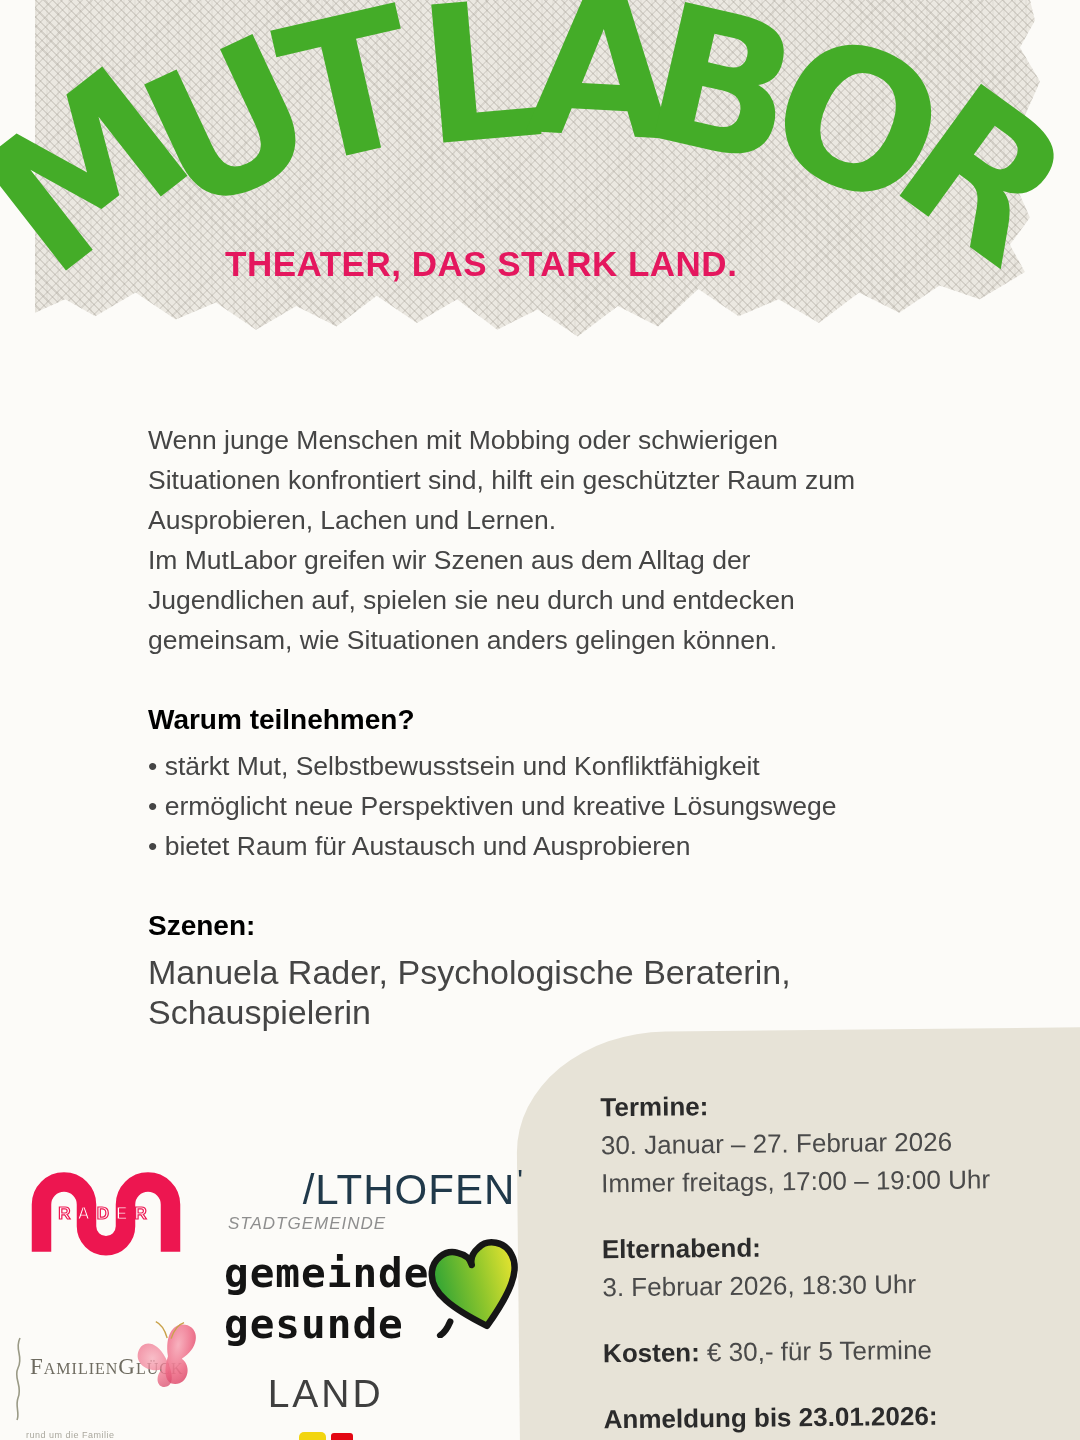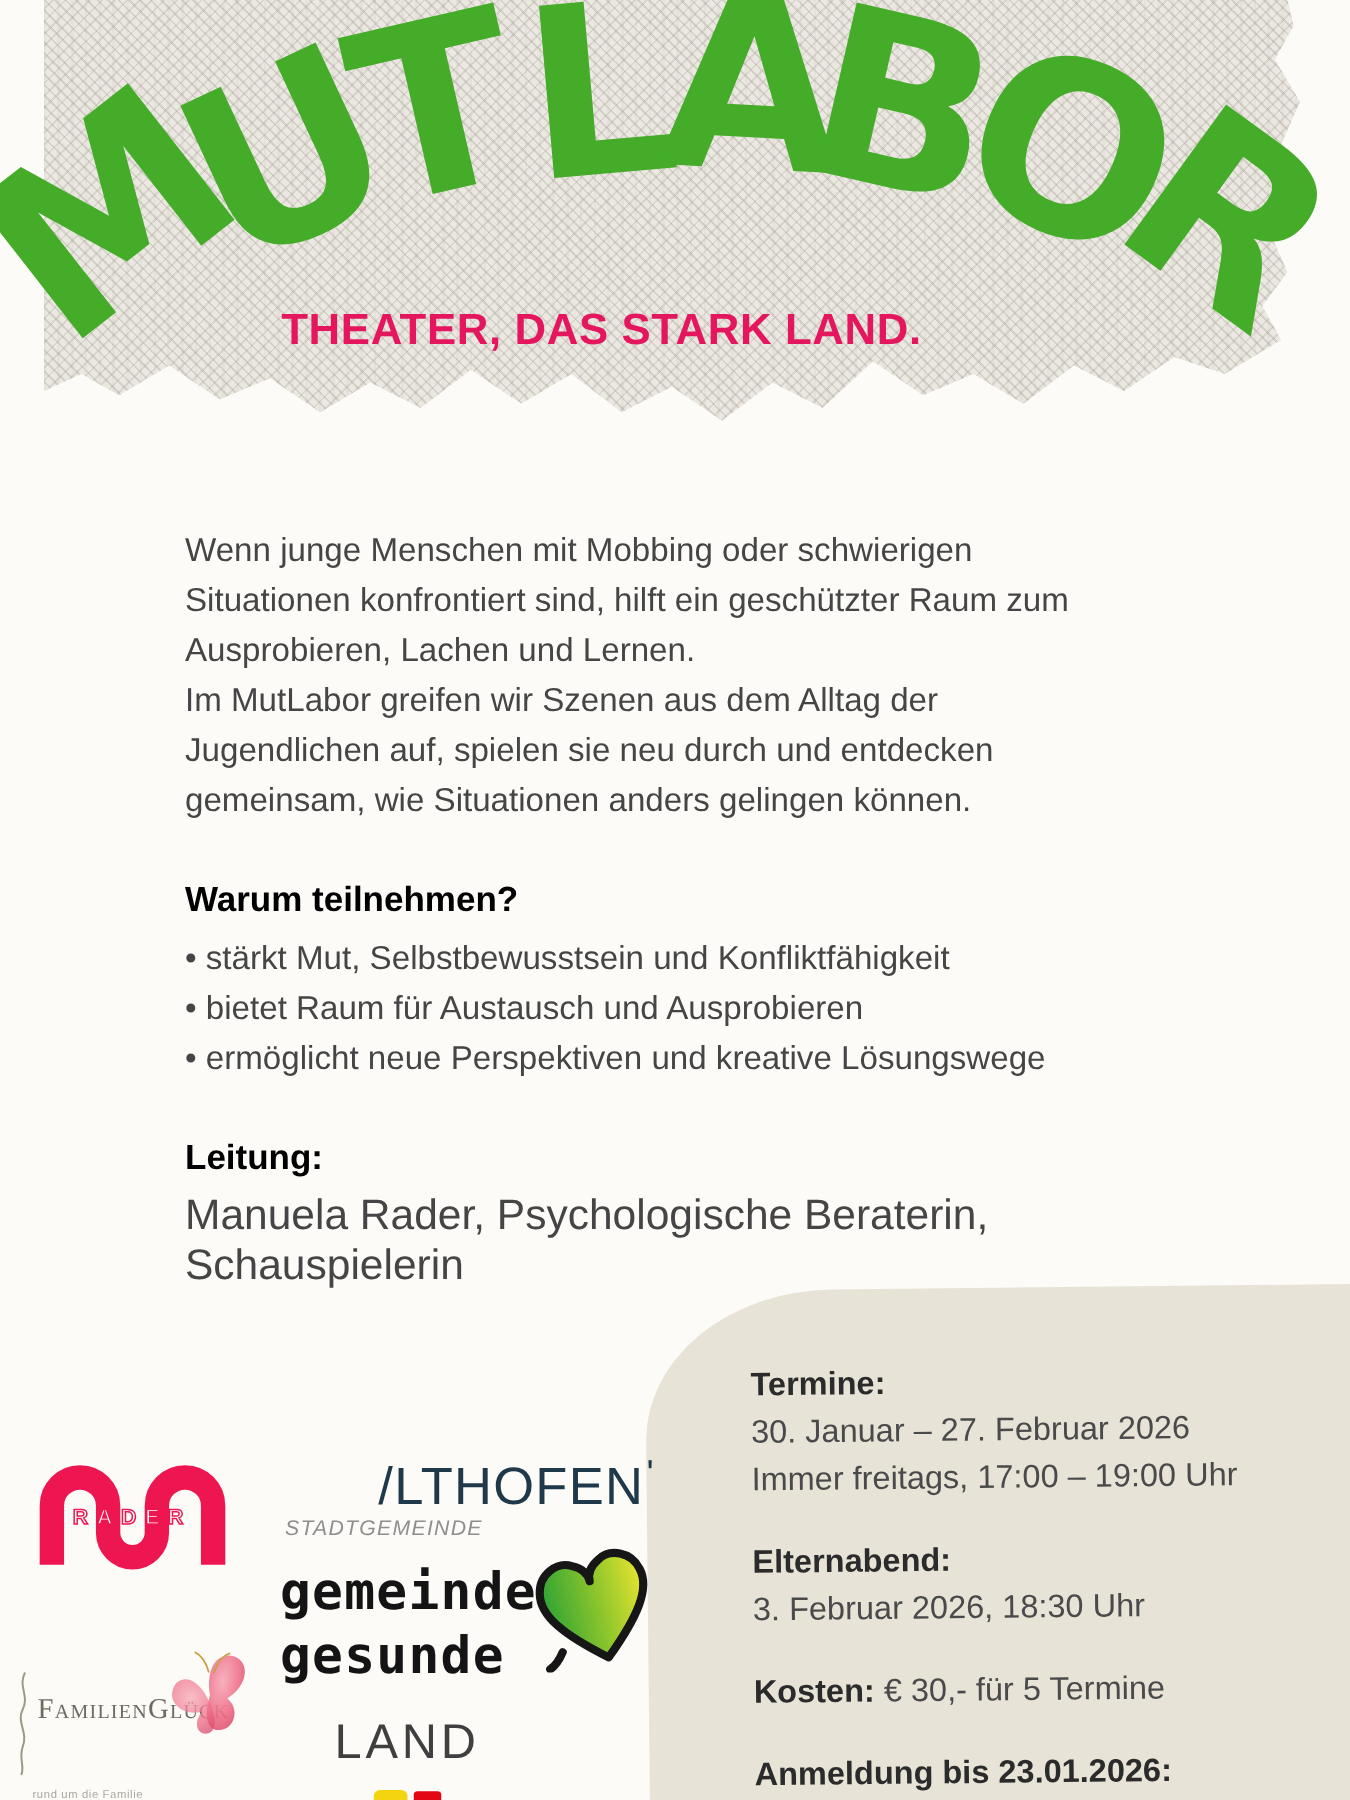--- a/index.html
+++ b/index.html
@@ -105,24 +105,24 @@
   <div class="main">
     <p class="intro">Wenn junge Menschen mit Mobbing oder schwierigen
 Situationen konfrontiert sind, hilft ein geschützter Raum zum
 Ausprobieren, Lachen und Lernen.
 Im MutLabor greifen wir Szenen aus dem Alltag der
 Jugendlichen auf, spielen sie neu durch und entdecken
 gemeinsam, wie Situationen anders gelingen können.</p>
     <h2 class="why-h">Warum teilnehmen?</h2>
     <ul class="bullets">
       <li>stärkt Mut, Selbstbewusstsein und Konfliktfähigkeit</li>
+      <li>ermöglicht neue Perspektiven und kreative Lösungswege</li>
       <li>bietet Raum für Austausch und Ausprobieren</li>
-      <li>ermöglicht neue Perspektiven und kreative Lösungswege</li>
     </ul>
-    <h2 class="leit-h">Leitung:</h2>
+    <h2 class="leit-h">Szenen:</h2>
     <p class="leit-t">Manuela Rader, Psychologische Beraterin, Schauspielerin</p>
   </div>
 
   <div class="info-box">
     <div class="info-inner">
       <div class="b">Termine:</div>
       <div>30. Januar – 27. Februar 2026</div>
       <div>Immer freitags, 17:00 – 19:00 Uhr</div>
       <div class="sp"></div>
       <div class="b">Elternabend:</div>

